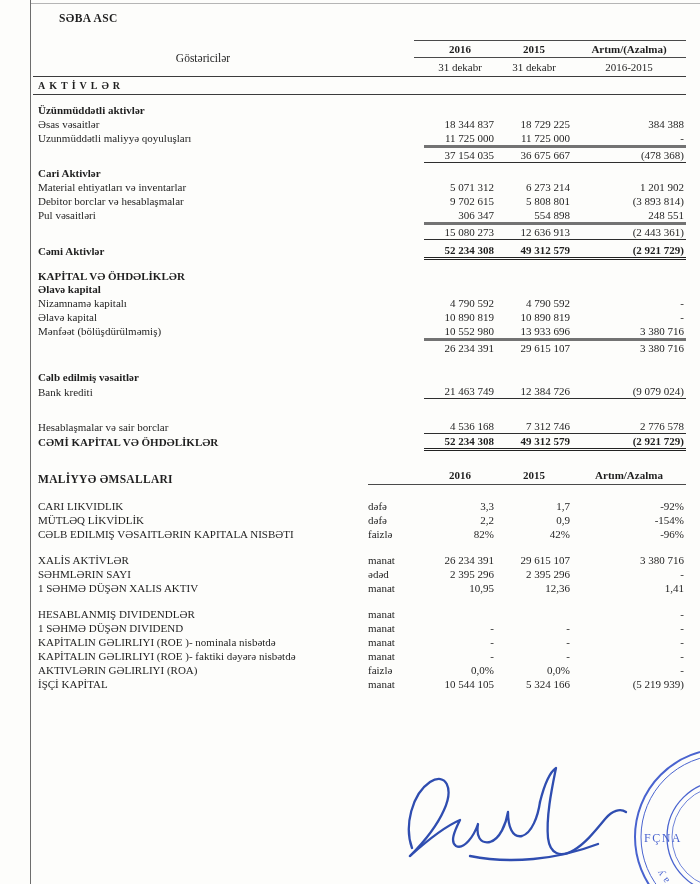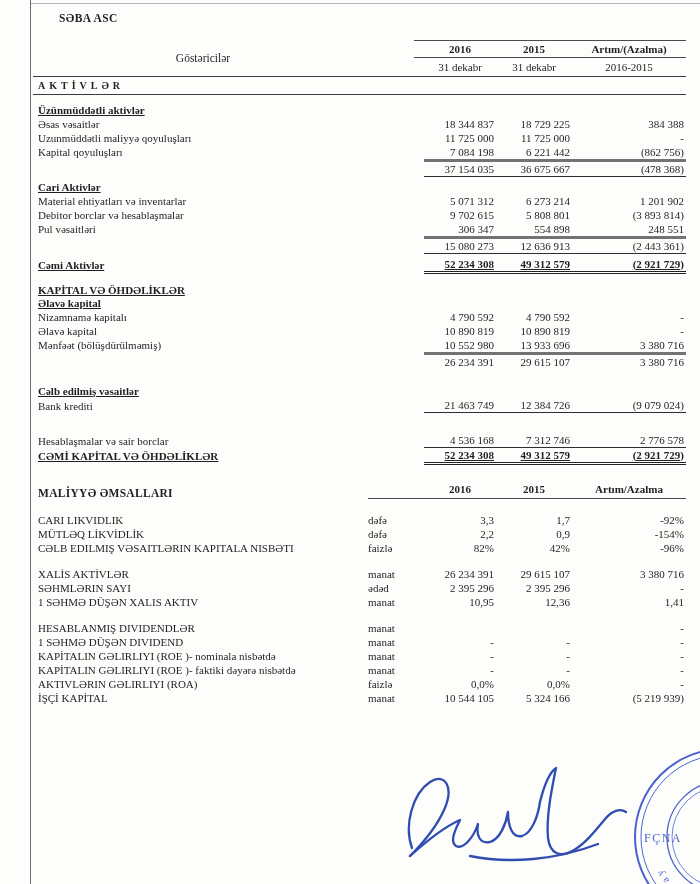--- a/index.html
+++ b/index.html
@@ -25,21 +25,21 @@
   .th-years,.th-dates{ display:grid; grid-template-columns:72px 76px 1fr; }
   .th-years{ border-top:1px solid #4a4a4a; border-bottom:1px solid #4a4a4a; padding:2px 0; font-weight:bold; margin-left:-10px; padding-left:10px; }
   .th-dates{ padding:3px 0 3px; margin-left:-10px; padding-left:10px; }
   .th-years span,.th-dates span{ text-align:center; }
   .band{ border-top:1.5px solid #3c3c3c; border-bottom:1.5px solid #3c3c3c; padding:2px 0 3px; margin-left:-5px; padding-left:5px; }
   .band span{ font-weight:bold; letter-spacing:4px; font-size:10px; }
 
   
   .rows{ margin-top:9px; }
   .row{ display:grid; grid-template-columns:330px 56px 1fr; align-items:end; min-height:13px; line-height:13px; }
-  .row.bold{ font-weight:bold;text-decoration:underline; }
+  .row.bold{ font-weight:bold; }
   .c.lab{ white-space:nowrap; }
   .c.unit{ white-space:nowrap; }
   .nums{ display:grid; grid-template-columns:72px 76px 1fr; padding:0.5px 0; }
   .c.num{ text-align:right; padding-right:2px; white-space:nowrap; }
   .nums.above{ border-top:3px solid #737373; }
   .nums.below{ border-bottom:1px solid #2e2e2e; }
   .nums.double{ position:relative; border-bottom:1.3px solid #222; }
   .nums.double::after{ content:""; position:absolute; left:0; right:0; bottom:-3px; border-bottom:1.3px solid #222; }
   .spacer{ width:100%; }
 
@@ -105,29 +105,20 @@
             <div class="c num">384 388</div>
           </div>
         </div>
         <div class="row">
           <div class="c lab">Uzunmüddətli maliyyə qoyuluşları</div>
           <div class="c unit"></div>
           <div class="nums">
             <div class="c num">11 725 000</div>
             <div class="c num">11 725 000</div>
             <div class="c num">-</div>
-          </div>
-        </div>
-        <div class="row">
-          <div class="c lab">Kapital qoyuluşları</div>
-          <div class="c unit"></div>
-          <div class="nums">
-            <div class="c num">7 084 198</div>
-            <div class="c num">6 221 442</div>
-            <div class="c num">(862 756)</div>
           </div>
         </div>
         <div class="row">
           <div class="c lab"></div>
           <div class="c unit"></div>
           <div class="nums above below">
             <div class="c num">37 154 035</div>
             <div class="c num">36 675 667</div>
             <div class="c num">(478 368)</div>
           </div>

